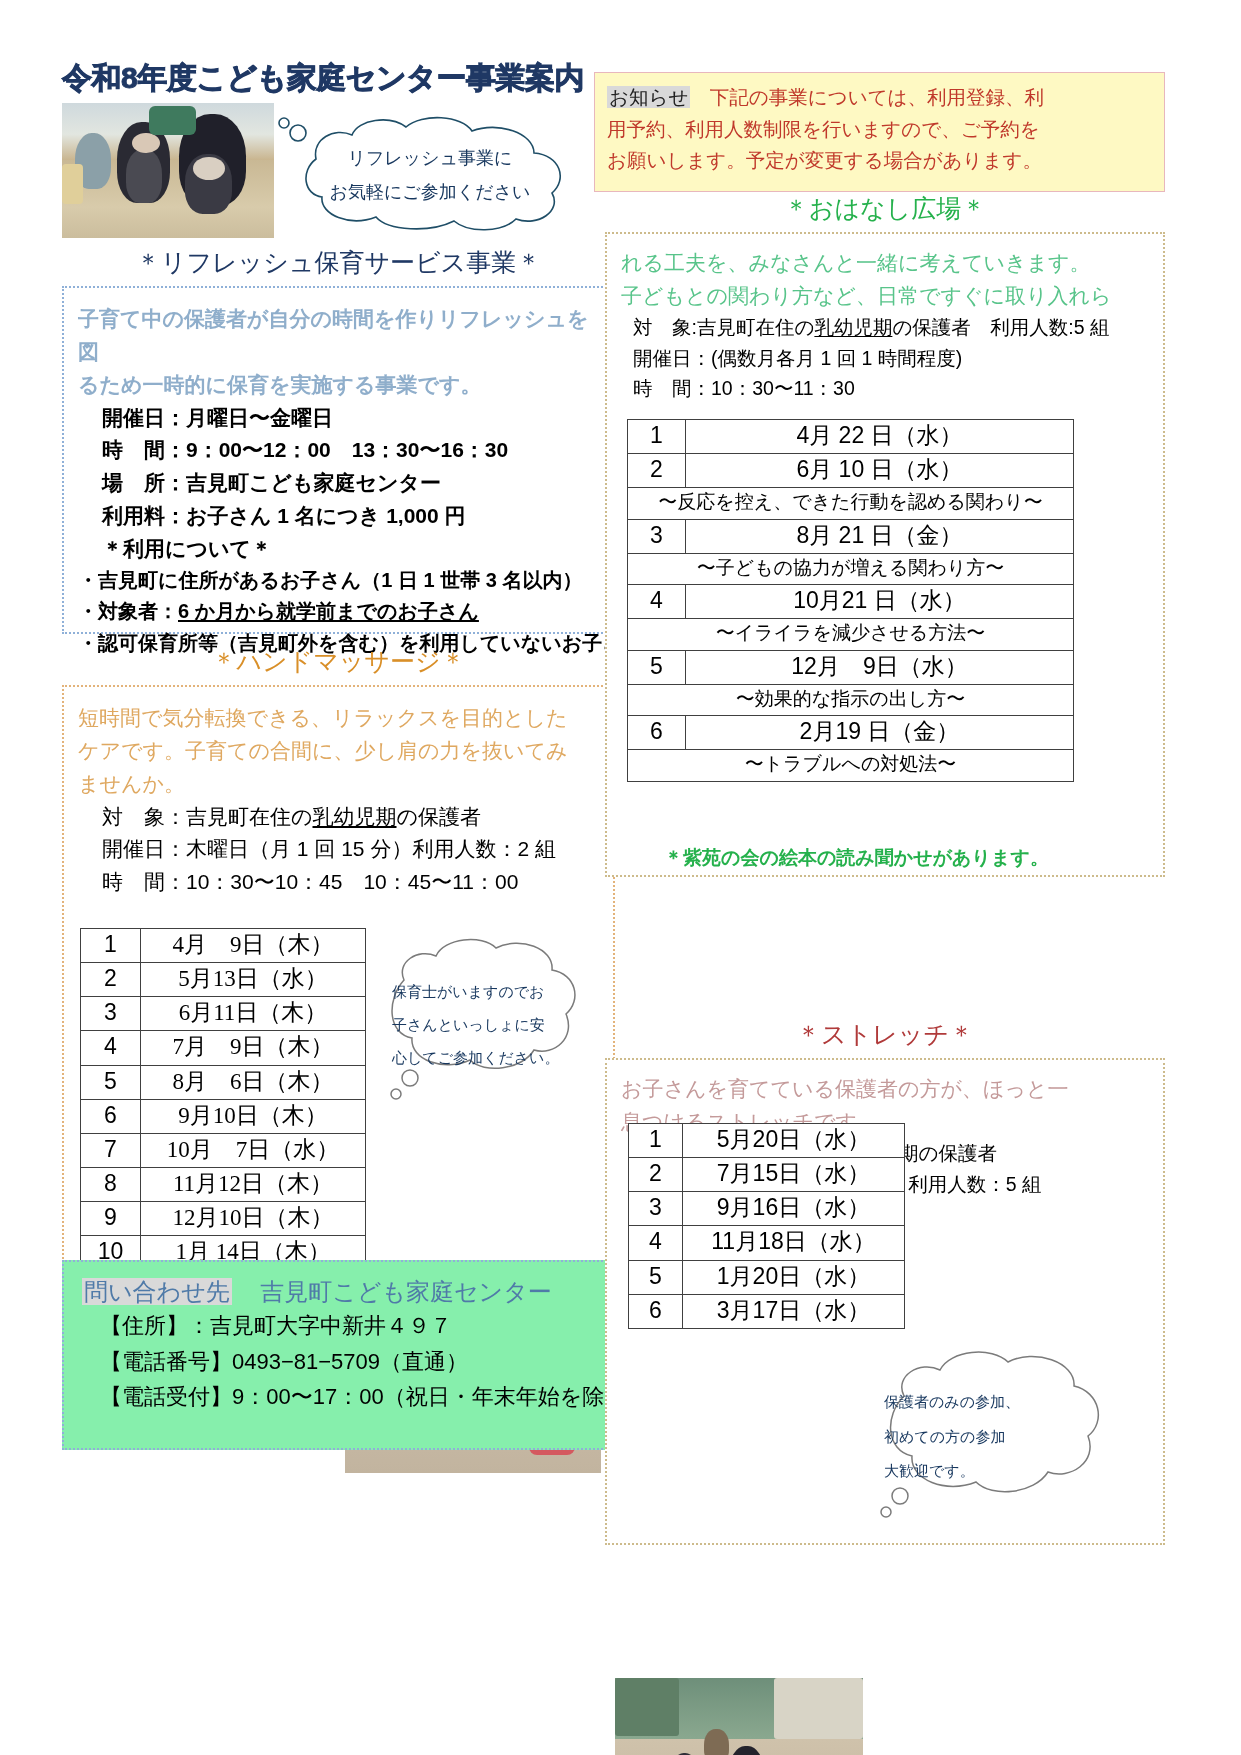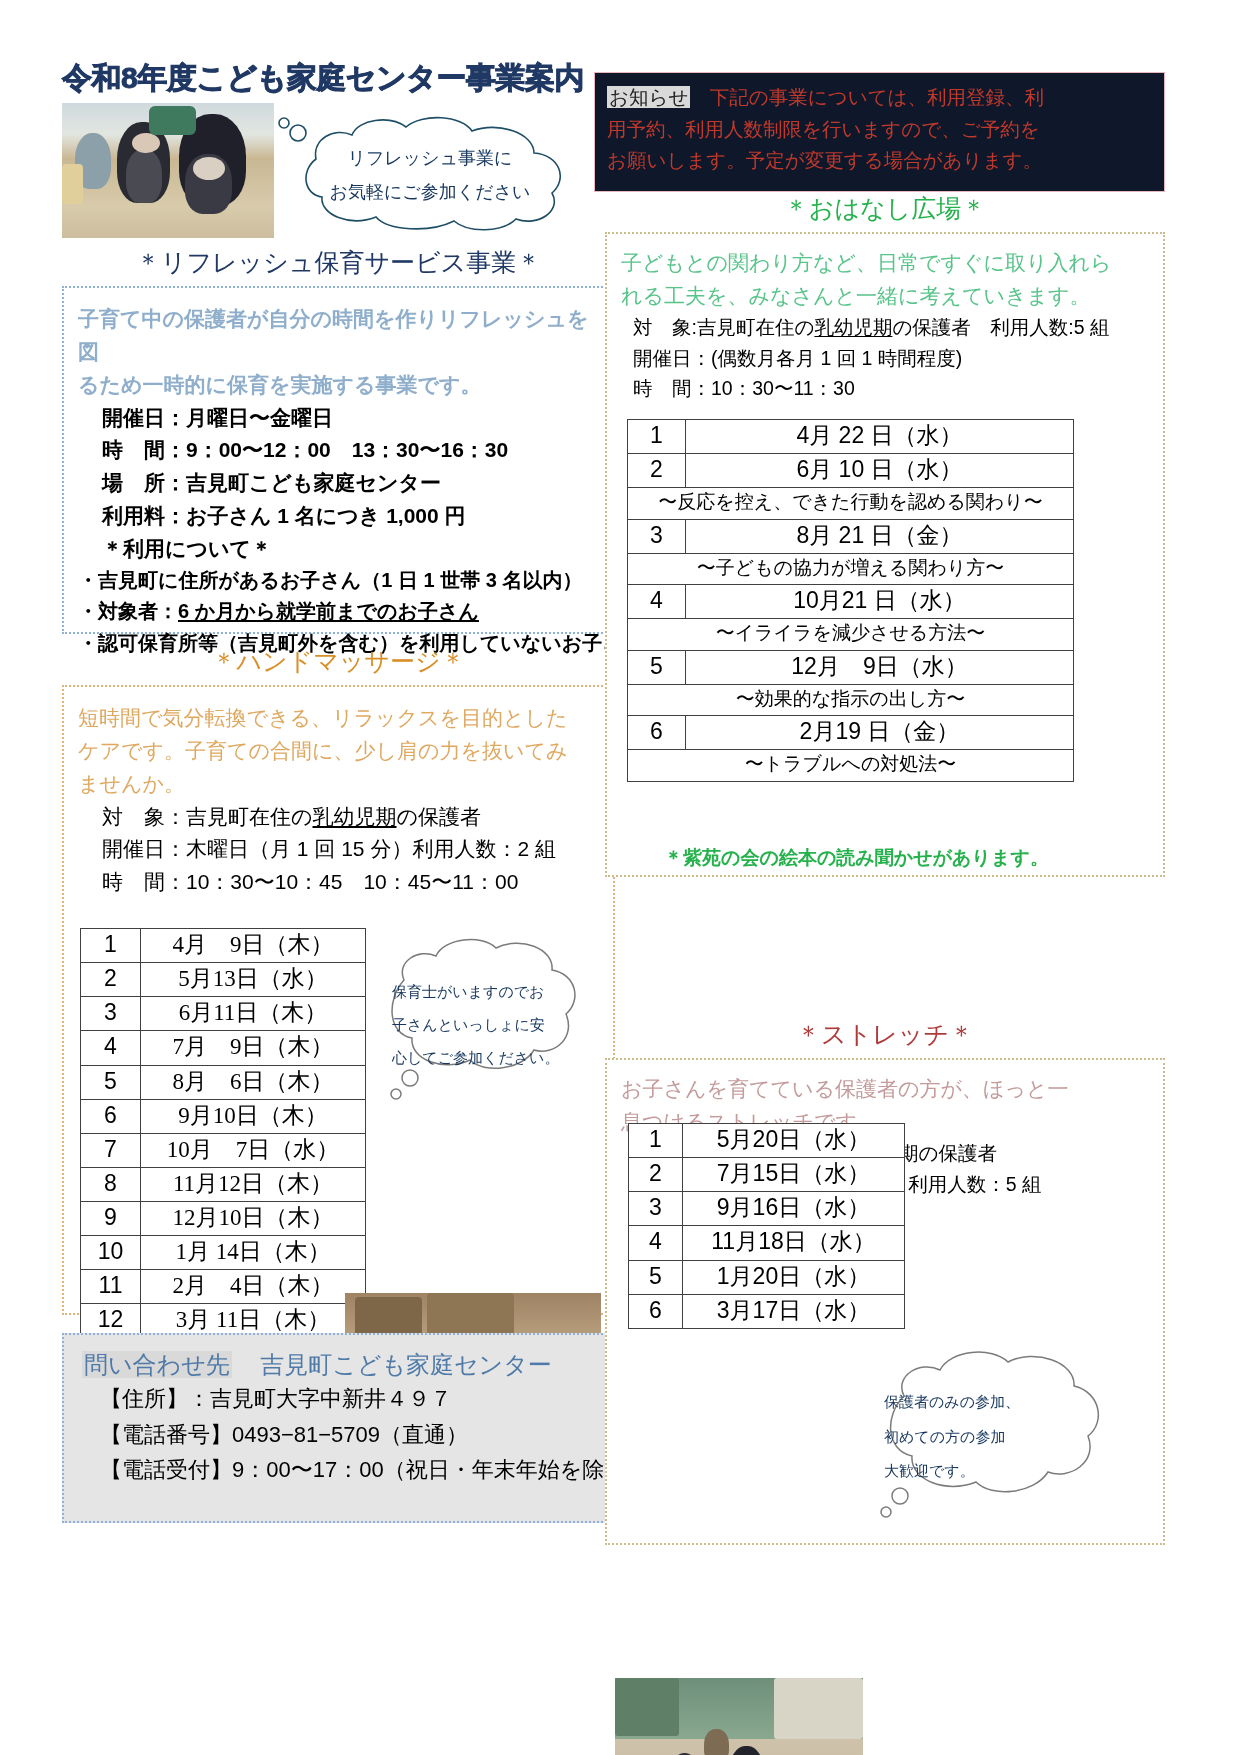--- a/index.html
+++ b/index.html
@@ -41,21 +41,21 @@
   
   .bubble-text {
     position:absolute; text-align:center;
     color:#17375e; line-height:1.9;
     pointer-events:none; white-space:nowrap;
   }
 
   
   #notice {
     left:594px; top:72px; width:571px; height:120px;
-    border:1px solid #e8b7bd; background:#0f172a;
+    border:1px solid #e8b7bd; background:#fef9c3;
     padding:9px 12px 0 12px;
   }
   #notice .line {
     color:#c0392b; font-size:19.5px; line-height:1.62;
     white-space:nowrap;
   }
   .hl-gray { background:#d9d9d9; color:#222; padding:0 2px; }
 
   
   .sec-head {
@@ -69,22 +69,22 @@
   
   .panel { border:2px dotted #9ab6d4; background:#fff; }
   .panel.orange { border-color:#e3b37a; }
   .panel.khaki  { border-color:#cdbb8c; }
   .panel.blue   { border-color:#8fb0d8; }
 
   #panel-refresh { left:62px; top:286px; width:553px; height:348px; padding:14px 12px 0 14px;font-weight:bold; }
   #panel-hand    { left:62px; top:685px; width:553px; height:630px; padding:14px 12px 0 14px; }
   #panel-ohanashi{ left:605px; top:232px; width:560px; height:645px; padding:12px 12px 0 14px; }
   #panel-stretch { left:605px; top:1058px; width:560px; height:487px; padding:12px 12px 0 14px; }
-  #panel-contact { left:62px; top:1333px; width:553px; height:190px; padding:14px 12px 0 18px;
-                   border:2px dotted #8fb0d8; background:#e5e5e5; }
+  #panel-contact { left:62px; top:1260px; width:553px; height:190px; padding:14px 12px 0 18px;
+                   border:2px dotted #8fb0d8; background:#86efac; }
 
   
   .intro { font-size:21px; line-height:1.58; }
   .intro.blue   { color:#8faecb; }
   .intro.orange { color:#dfa860; }
   .intro.green  { color:#58c48a; }
   .intro.rose   { color:#c49a9a; }
 
   .det { font-size:21px; line-height:1.56; color:#000; white-space:nowrap; padding-left:24px; }
   .det.small { font-size:19.5px; }
@@ -306,22 +306,22 @@
       <span style="display:inline-block;width:22px;"></span><span>吉見町こども家庭センター</span>
     </div>
     <div class="contact-line">【住所】：吉見町大字中新井４９７</div>
     <div class="contact-line">【電話番号】0493−81−5709（直通）</div>
     <div class="contact-line">【電話受付】9：00〜17：00（祝日・年末年始を除く）</div>
   </div>
 
   <div class="abs sec-head" id="head-ohanashi">＊おはなし広場＊</div>
 
   <div class="abs panel khaki" id="panel-ohanashi">
+    <div class="intro green">れる工夫を、みなさんと一緒に考えていきます。</div>
     <div class="intro green">子どもとの関わり方など、日常ですぐに取り入れら</div>
-    <div class="intro green">れる工夫を、みなさんと一緒に考えていきます。</div>
     <div class="det small" style="padding-left:12px;">
       <span>対　象:吉見町在住の</span><span class="u">乳幼児期</span><span>の保護者　利用人数:5 組</span>
     </div>
     <div class="det small" style="padding-left:12px;">開催日：(偶数月各月 1 回 1 時間程度)</div>
     <div class="det small" style="padding-left:12px;">時　間：10：30〜11：30</div>
   </div>
 
   <table class="sched" id="tbl-ohanashi">
     <tbody id="tb-ohanashi">
         <tr>

